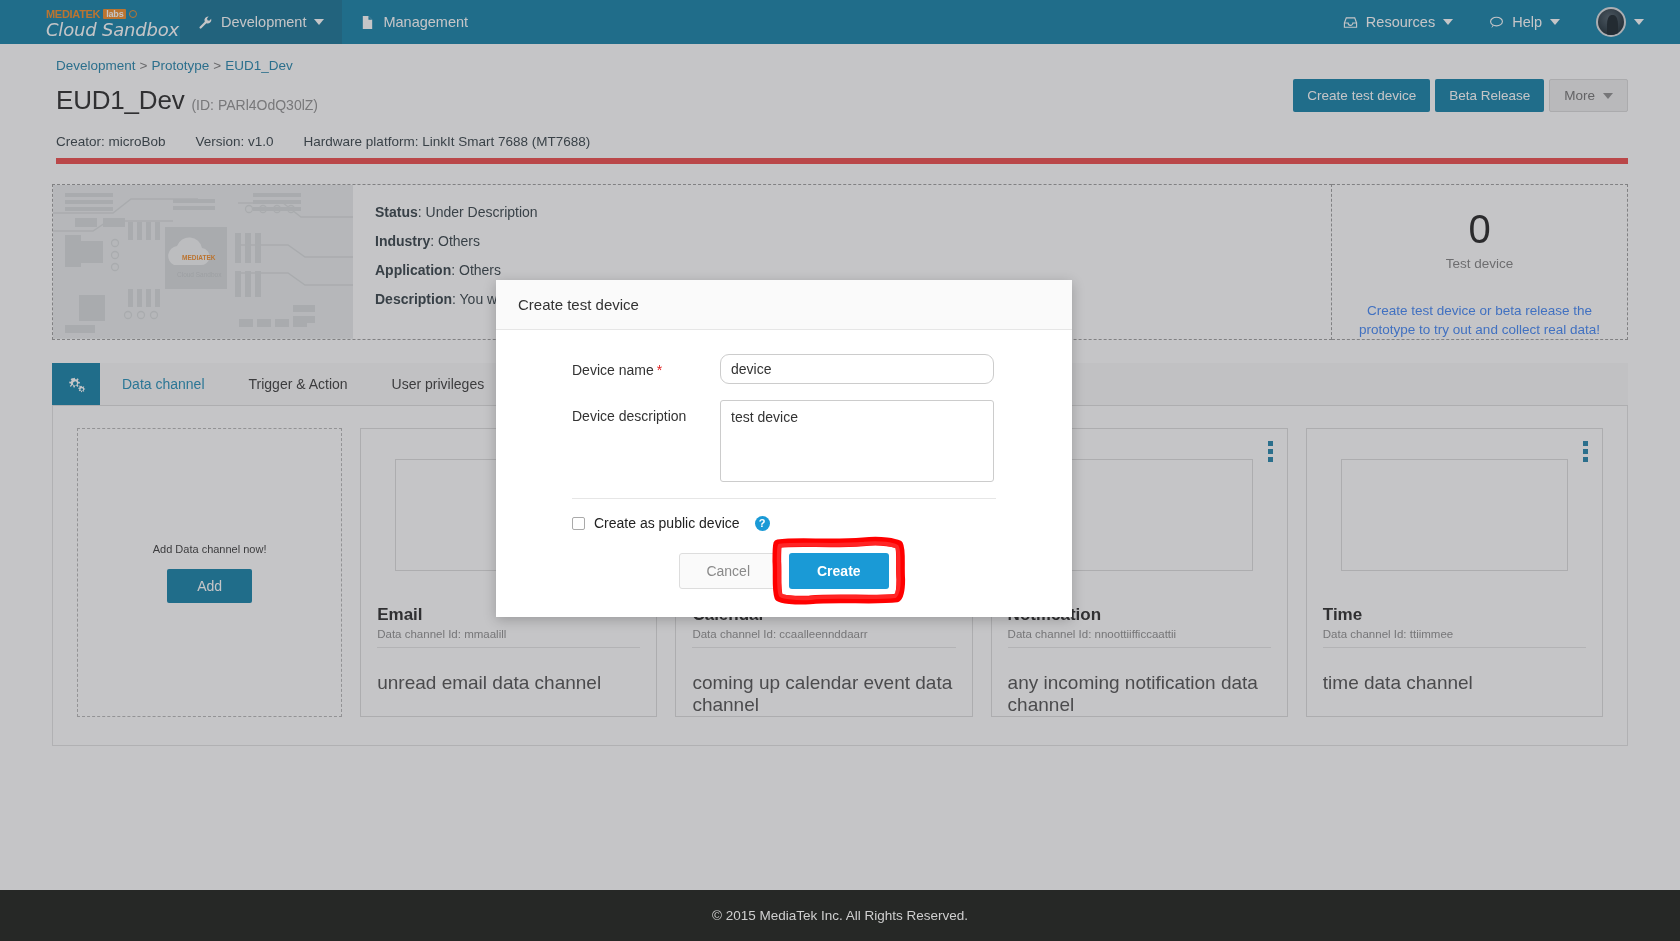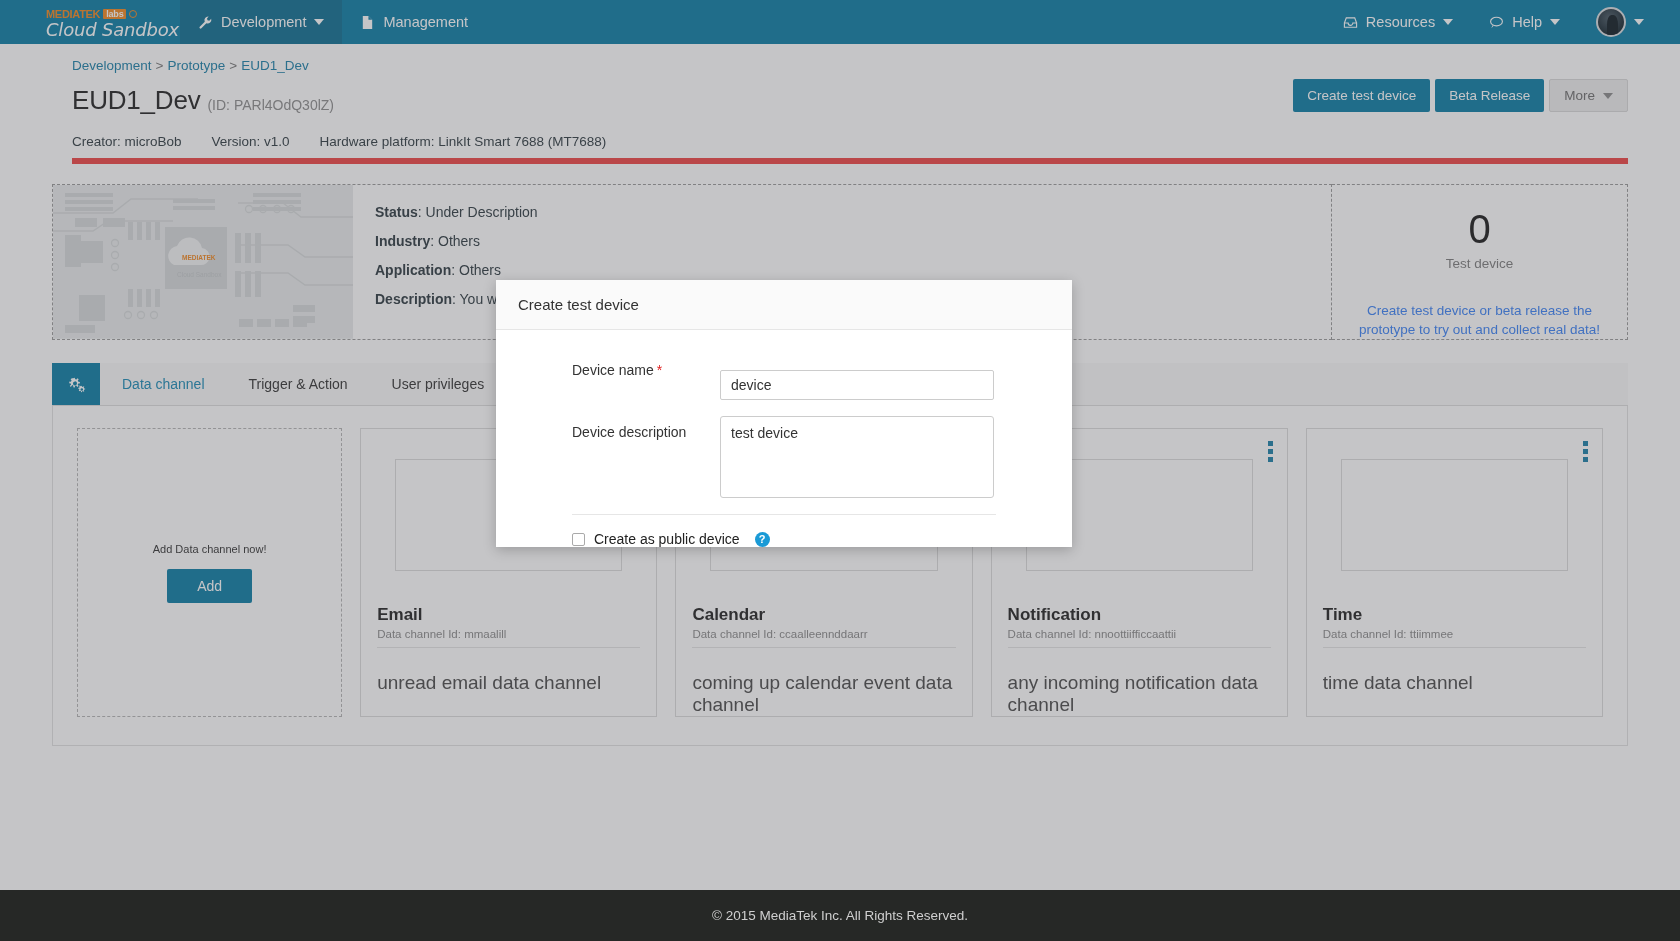--- a/index.html
+++ b/index.html
@@ -76,21 +76,21 @@
     content: ""; position: absolute; left: 9px; top: 6px;
     width: 11px; height: 24px; border-radius: 40% 40% 20% 20%;
     background: #0e1a22;
   }
   .icon-wrench, .icon-doc, .icon-res, .icon-help {
     display: inline-block; width: 15px; height: 15px;
   }
 
   
   .pagehead {
-    background: #ffffff; padding: 14px 52px 0 72px;
+    background: #ffffff; padding: 14px 52px 0 56px;
   }
   .crumbs { font-size: 13.5px; color: #5a6b73; margin-bottom: 10px; }
   .crumbs a { color: #1a7fa8; text-decoration: none; cursor: pointer; }
   .crumbs .sep { color: #777; margin: 0 4px; }
   .title-row { display: flex; align-items: flex-end; }
   .title-main { font-size: 26px; color: #222; font-weight: normal; letter-spacing: -0.2px; }
   .title-id { font-size: 14px; color: #8c8c8c; margin-left: 7px; position: relative; top: -3px; }
   .meta-row {
     font-size: 13.5px; color: #2f3b41; margin-top: 18px;
     display: flex; gap: 30px; padding-bottom: 9px;
@@ -200,23 +200,23 @@
   }
   .modal-head {
     padding: 16px 22px; border-bottom: 1px solid #e6e6e6;
     background: #fafafa; font-size: 15px; color: #333;
   }
   .modal-body { padding: 24px 0 0 0; }
   .frow { display: flex; align-items: flex-start; padding: 0 78px 0 76px; margin-bottom: 16px; }
   .flabel { width: 148px; font-size: 14px; color: #333; padding-top: 8px; flex-shrink: 0; }
   .req { color: #e02020; margin-left: 3px; }
   .finput {
-    flex: 1; height: 30px; border: 1px solid #ccc; border-radius: 2px;
+    flex: 1; height: 30px; border: 1px solid #ccc; border-radius: 9px;
     padding: 0 10px; font-size: 14px; color: #333;
-    font-family: "Liberation Sans", sans-serif; background: #fff; margin-top: 16px;
+    font-family: "Liberation Sans", sans-serif; background: #fff;
   }
   .ftext {
     flex: 1; height: 82px; border: 1px solid #ccc; border-radius: 3px;
     padding: 8px 10px; font-size: 14px; color: #333; resize: none;
     font-family: "Liberation Sans", sans-serif; background: #fff;
   }
   .modal-sep { border-top: 1px solid #e6e6e6; margin: 14px 76px 0 76px; }
   .checkrow {
     display: flex; align-items: center; gap: 9px;
     padding: 16px 76px 0 76px; font-size: 14px; color: #222;
@@ -511,19 +511,31 @@
       </div>
 
       <div class="modal-sep"></div>
 
       <div class="checkrow">
         <span class="cbox"></span>
         <span>Create as public device</span>
         <span class="qmark">?</span>
       </div>
 
+      <div class="modal-foot">
+        <button class="btn-cancel">Cancel</button>
+        <span class="create-wrap">
+          <button class="btn-create">Create</button>
+          <svg class="annot" viewBox="0 0 140 72" preserveAspectRatio="none">
+            <path d="M7,8 C30,5 60,9 95,6 C115,4 128,7 132,9 C135,14 133,30 134,45 C134,56 133,62 130,64
+                     C105,67 70,63 40,66 C24,67 11,65 8,63 C5,55 7,40 6,26 C6,18 6,11 7,8 Z" fill="none" stroke="#ff0000" stroke-width="9" stroke-linejoin="round" stroke-linecap="round"></path>
+            <path d="M9,10 C32,7 62,11 96,8 C114,6 126,9 130,11 C133,16 131,30 132,44 C132,54 131,60 128,62
+                     C104,65 69,61 41,64 C26,65 13,63 10,61 C7,53 9,39 8,26 C8,18 8,12 9,10 Z" fill="none" stroke="#ff2b2b" stroke-width="4" stroke-linejoin="round" stroke-linecap="round" opacity="0.85"></path>
+          </svg>
+        </span>
+      </div>
     </div>
   </div>
 
   <div class="footer">
     <span>© 2015 MediaTek Inc. All Rights Reserved.</span>
   </div>
 </div>
 
 </body></html>

